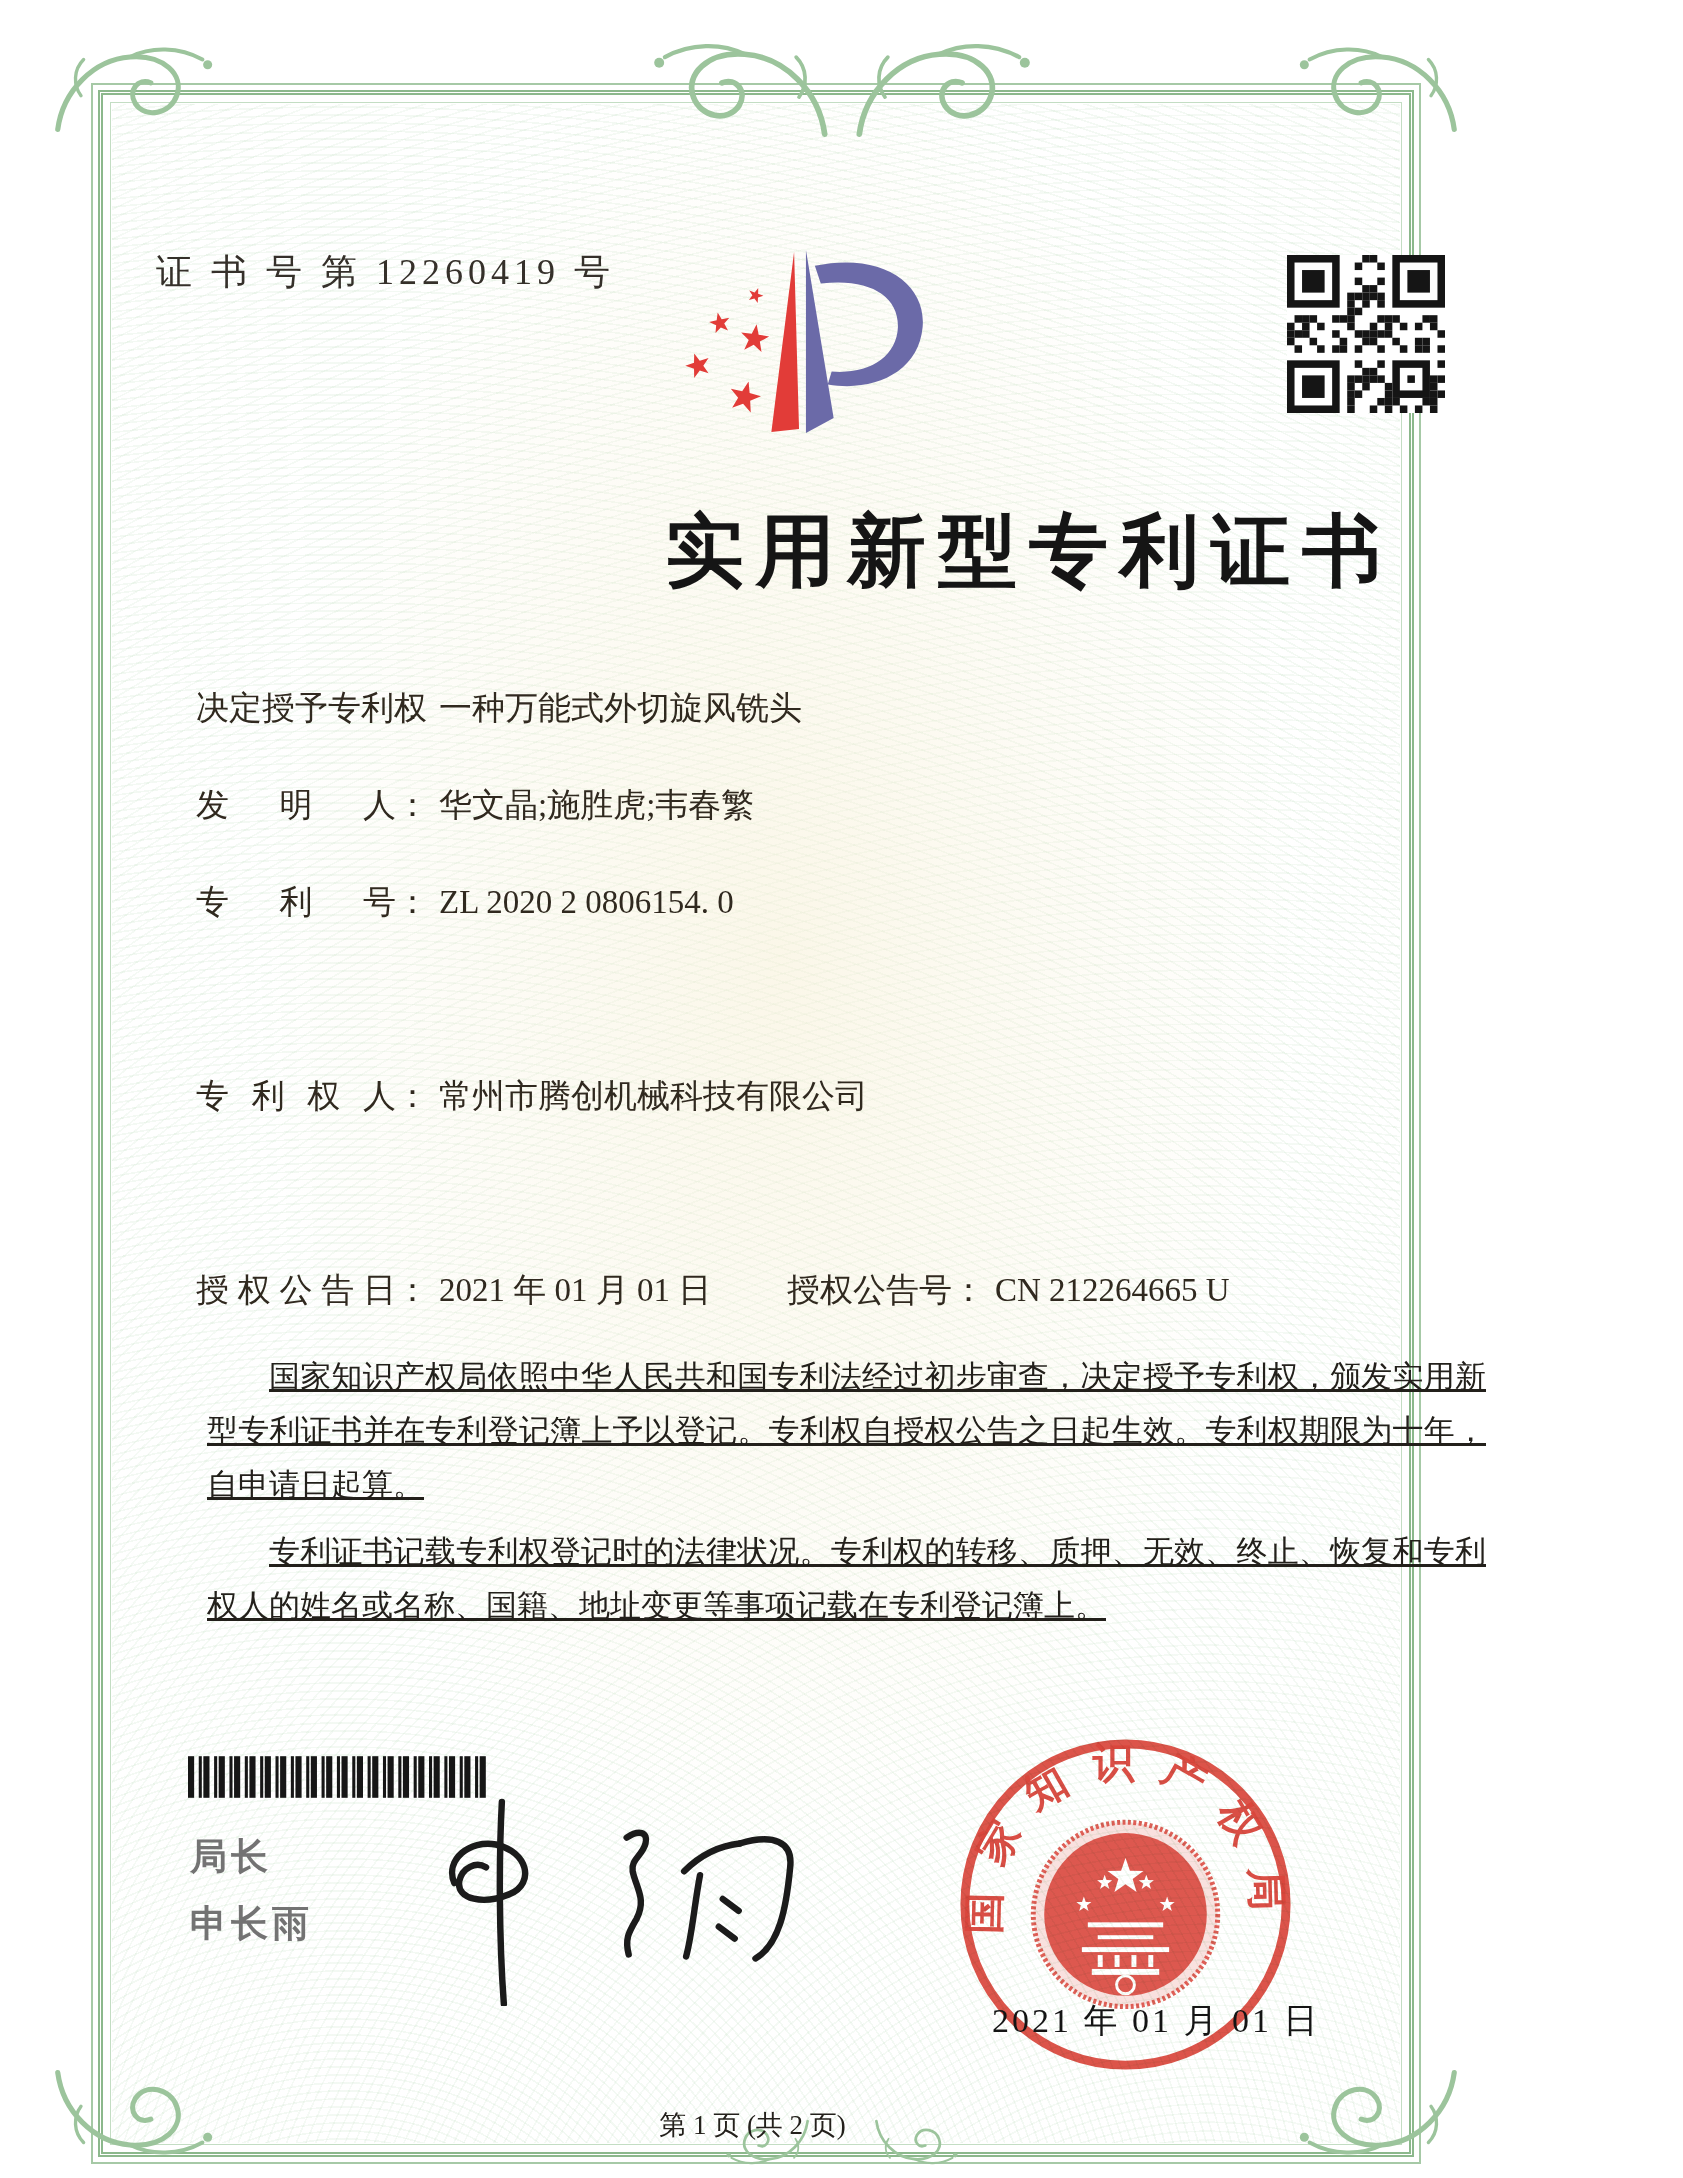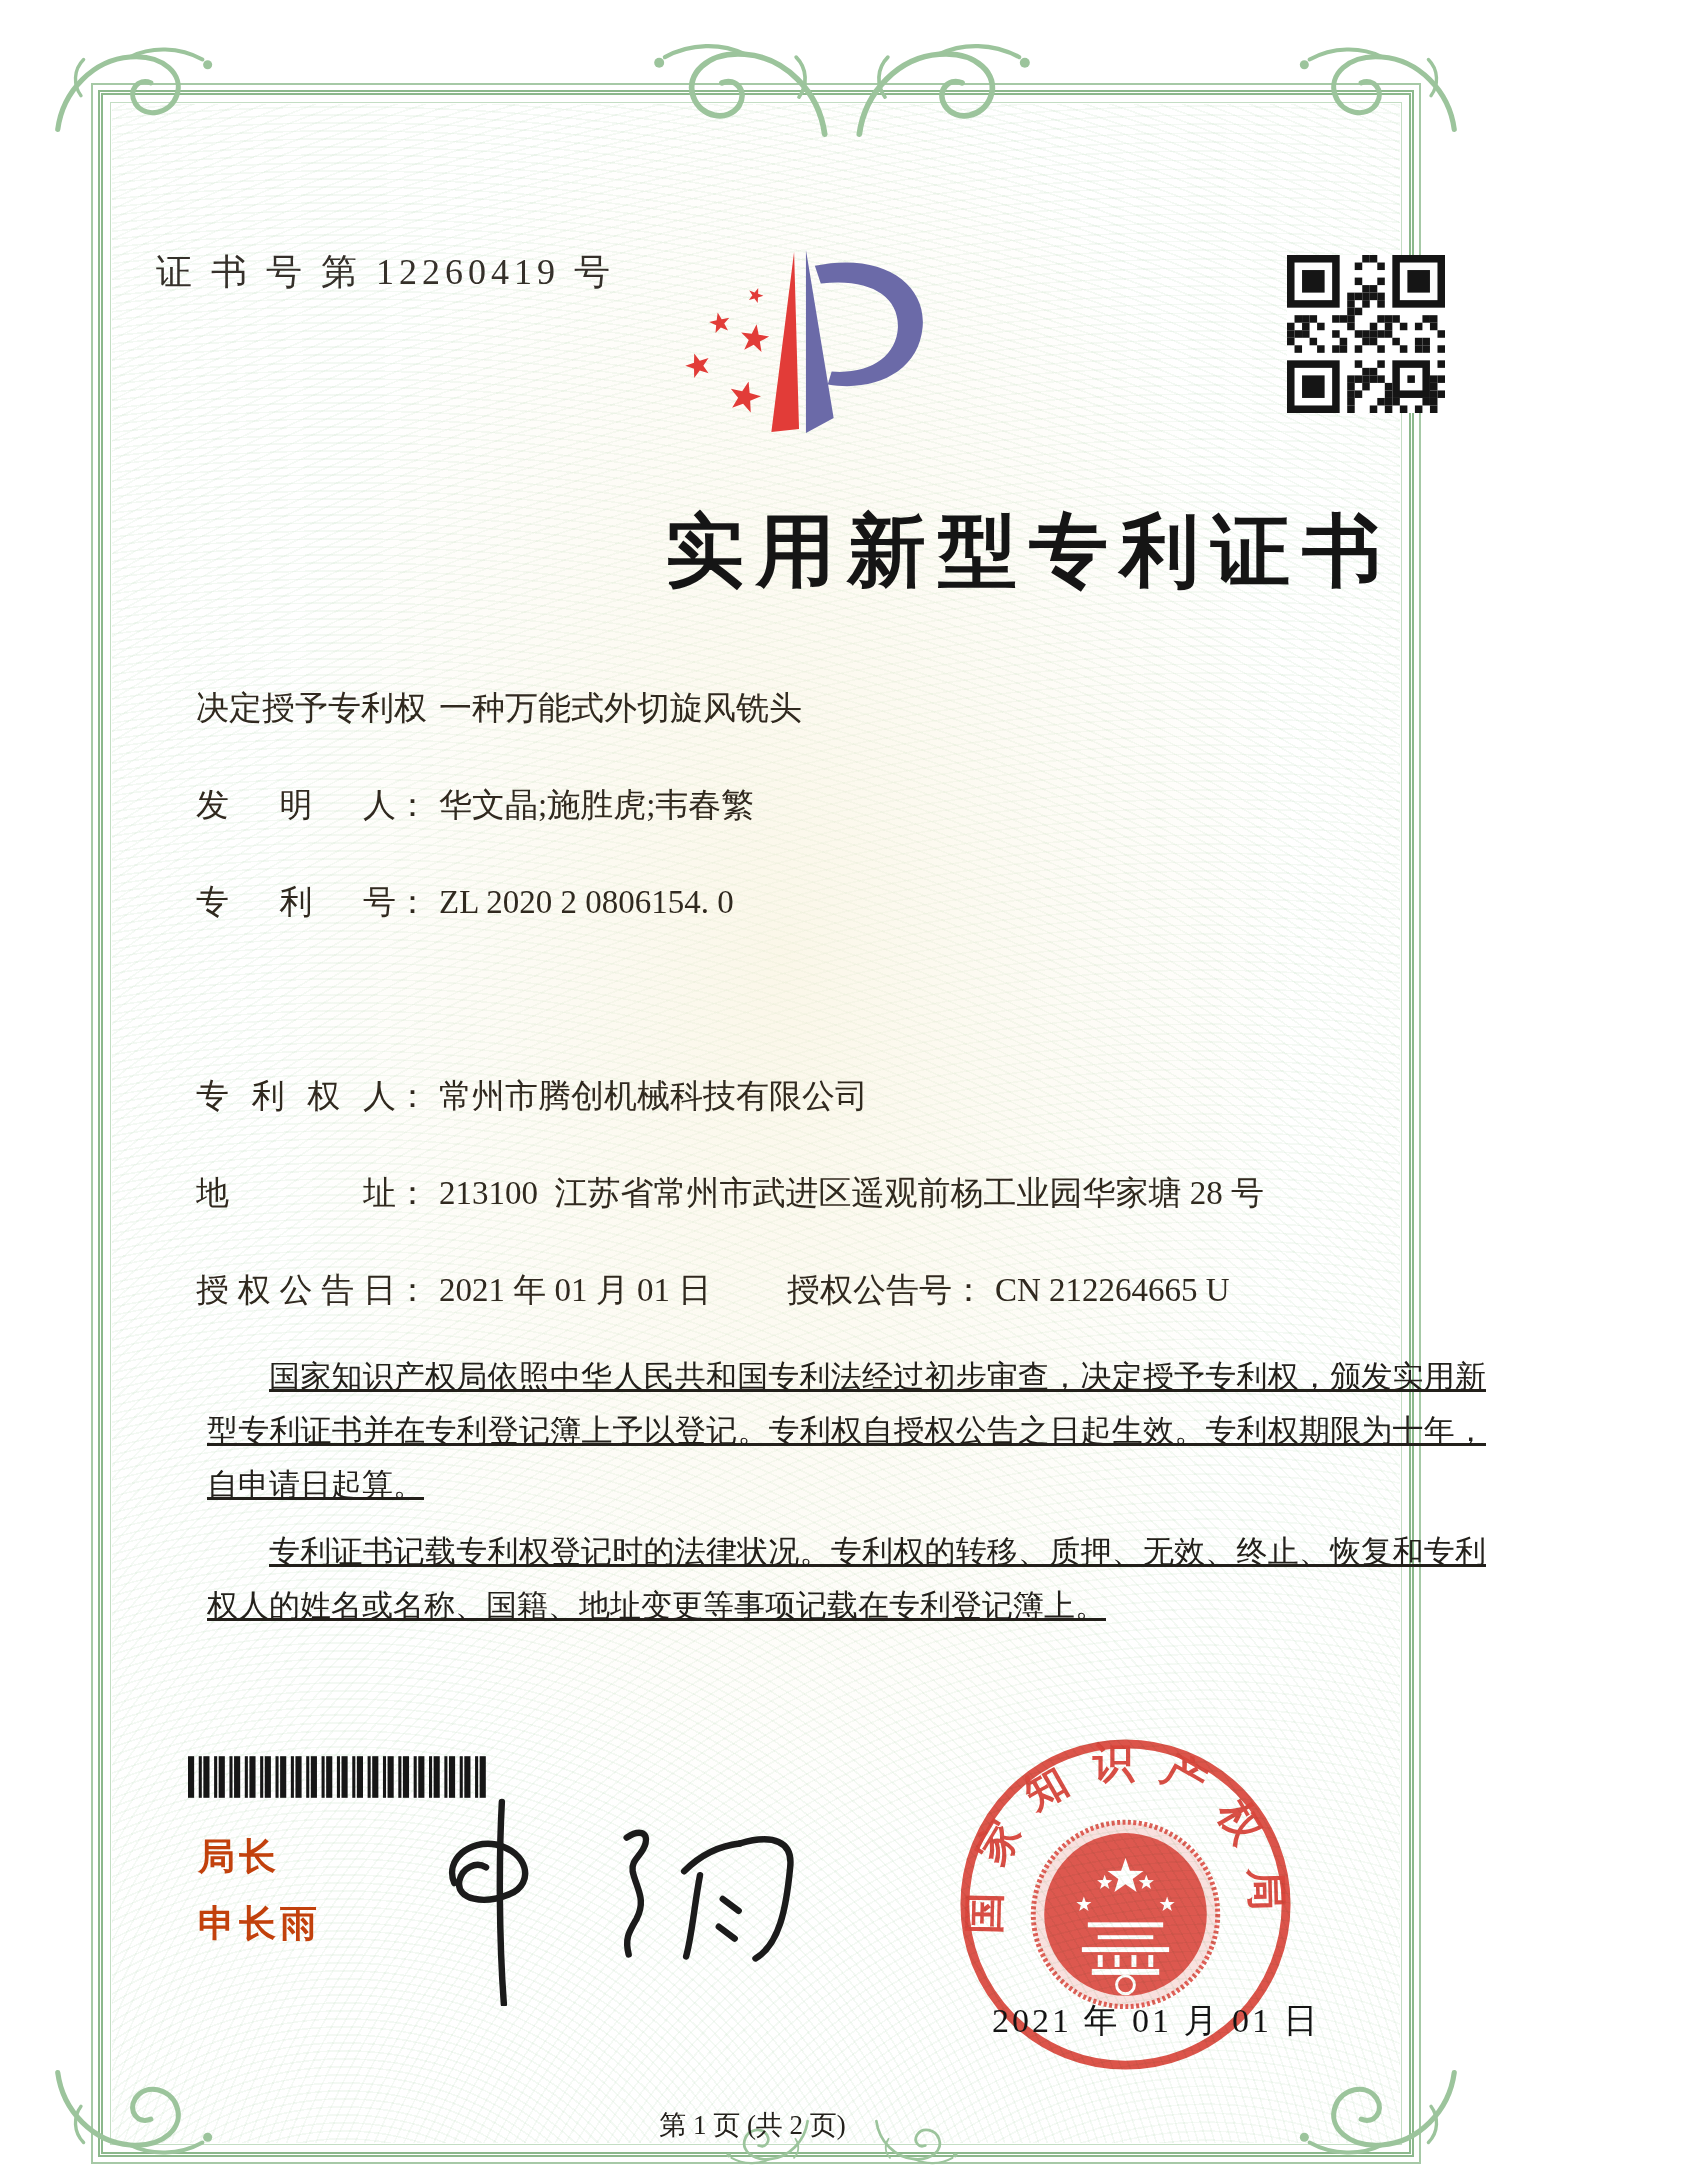--- a/index.html
+++ b/index.html
@@ -22,22 +22,22 @@
   #title{left:40px;right:119px;top:499px;text-align:right;font-size:79px;font-weight:700;
          letter-spacing:12px;color:#151515;}
   .field{left:196px;font-size:33px;color:#30291f;white-space:nowrap;}
   .flabel{display:inline-block;width:200px;text-align:justify;text-align-last:justify;vertical-align:top;}
   .colon{margin-right:10px;}
   .fvalue{white-space:pre;}
   .pair2{position:absolute;left:591px;top:0;white-space:nowrap;}
   #body-text{left:194px;top:1337px;width:1305px;font-size:31px;line-height:54px;
              text-align:justify;color:#23201b;}
   #body-text p{margin:13px;text-indent:2em;text-decoration:underline;}
-  .director{left:198px;font-size:37px;font-family:Liberation Sans, sans-serif;
-            font-weight:600;color:#c2410c;letter-spacing:4px;}
+  .director{left:190px;font-size:37px;font-family:Liberation Sans, sans-serif;
+            font-weight:600;color:#737373;letter-spacing:4px;}
   #seal-date{left:992px;top:1998px;font-size:34px;letter-spacing:3px;color:#141414;z-index:5;}
   #footer-page{left:594px;top:2107px;width:317px;text-align:center;font-size:27px;color:#23201b;z-index:4;}
   #seal-svg{mix-blend-mode:multiply;}
 </style>
 </head>
 <body>
 
 <div id="page">
 
   <div id="frame-a" class="frame"></div>
@@ -225,23 +225,20 @@
   </div>
   <div class="abs field" style="top:783px">
     <span class="flabel">发明人</span><span class="colon">：</span><span class="fvalue">华文晶;施胜虎;韦春繁</span>
   </div>
   <div class="abs field" style="top:880px">
     <span class="flabel">专利号</span><span class="colon">：</span><span class="fvalue">ZL 2020 2 0806154. 0</span>
   </div>
   <div class="abs field" style="top:1074px">
     <span class="flabel">专利权人</span><span class="colon">：</span><span class="fvalue">常州市腾创机械科技有限公司</span>
   </div>
-  <div class="abs field" style="top:1171px">
-    <span class="flabel">地址</span><span class="colon">：</span><span class="fvalue">213100  江苏省常州市武进区遥观前杨工业园华家塘 28 号</span>
-  </div>
   <div class="abs field" style="top:1268px">
     <span class="flabel">授权公告日</span><span class="colon">：</span><span class="fvalue">2021 年 01 月 01 日</span>
     <span class="pair2"><span>授权公告号</span><span class="colon">：</span><span class="fvalue">CN 212264665 U</span></span>
   </div>
 
   <div class="abs" id="body-text">
     <p>国家知识产权局依照中华人民共和国专利法经过初步审查，决定授予专利权，颁发实用新型专利证书并在专利登记簿上予以登记。专利权自授权公告之日起生效。专利权期限为十年，自申请日起算。</p>
     <p>专利证书记载专利权登记时的法律状况。专利权的转移、质押、无效、终止、恢复和专利权人的姓名或名称、国籍、地址变更等事项记载在专利登记簿上。</p>
   </div>
 

